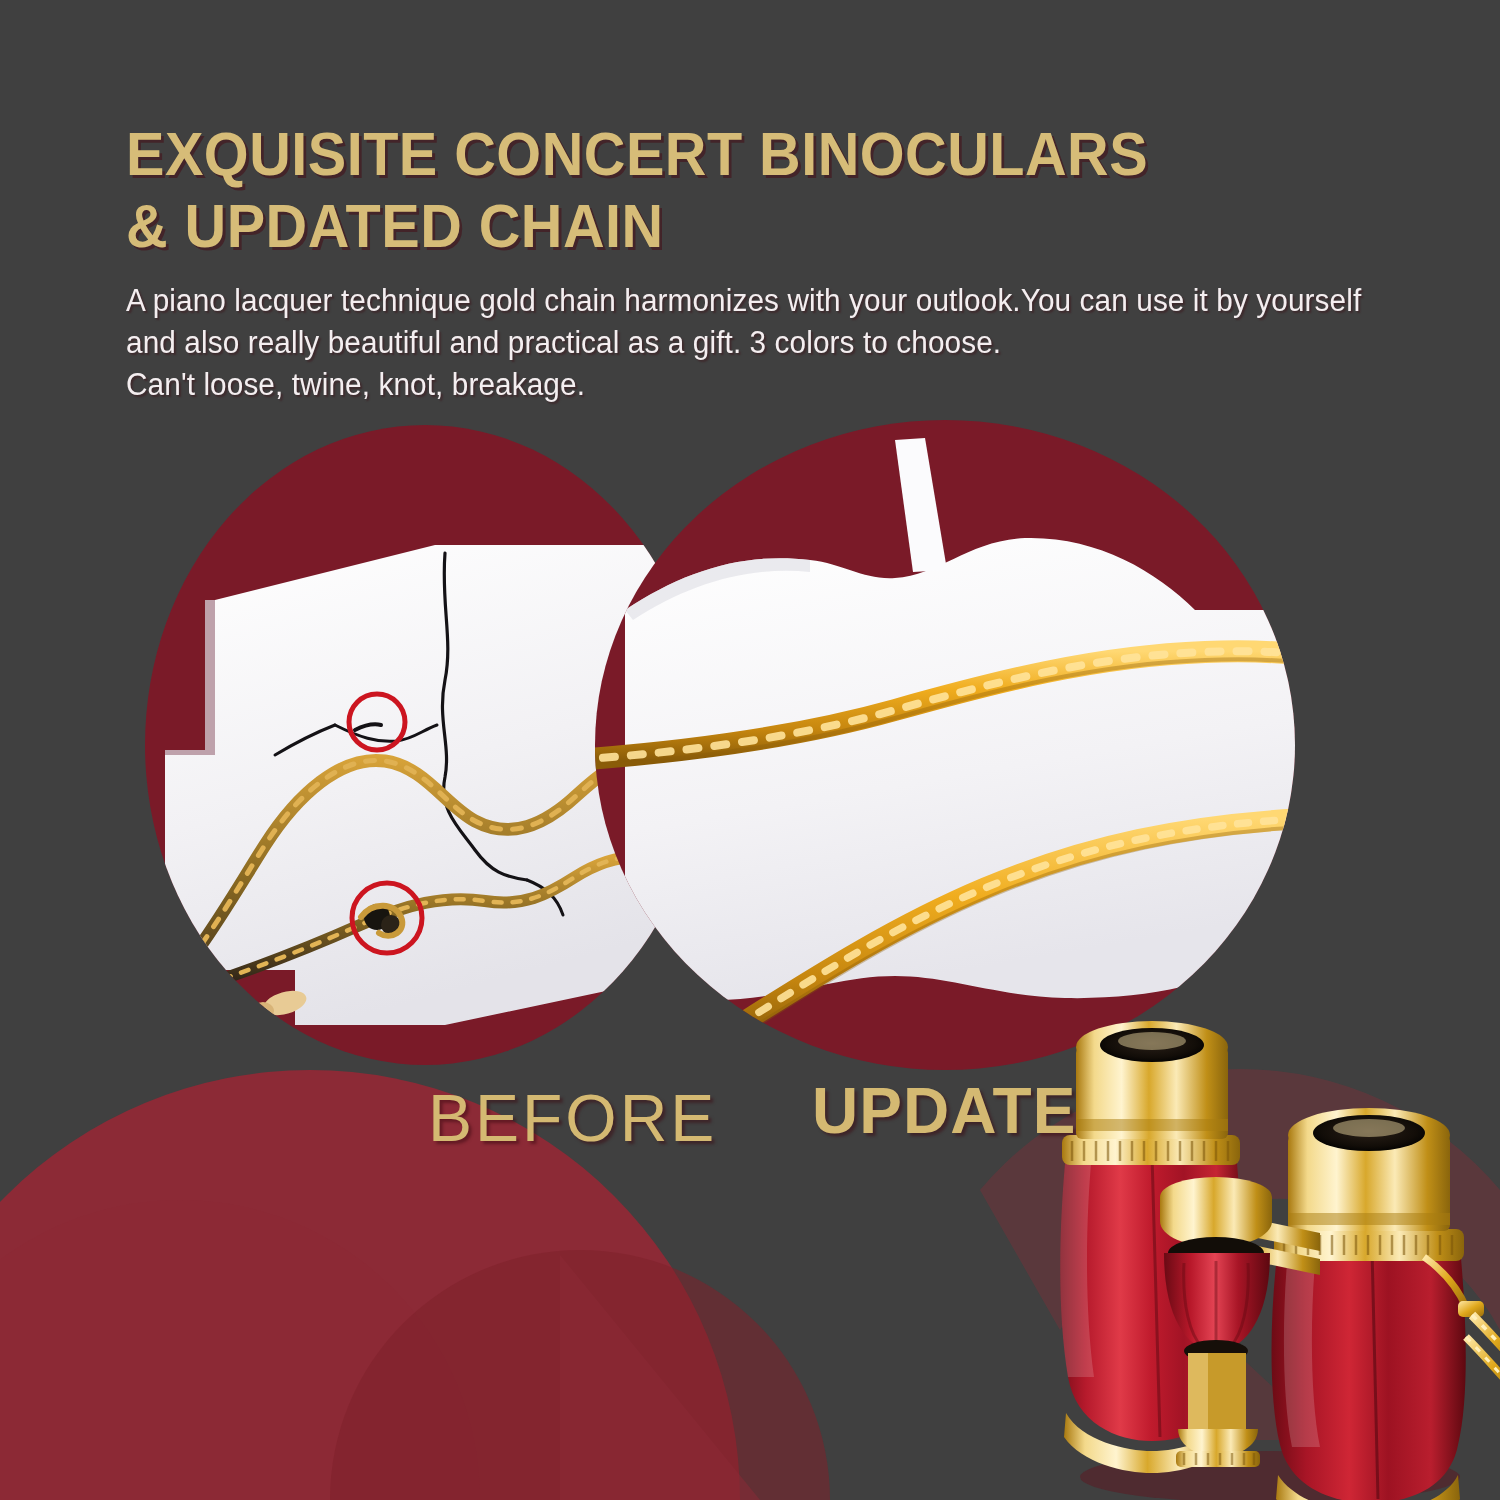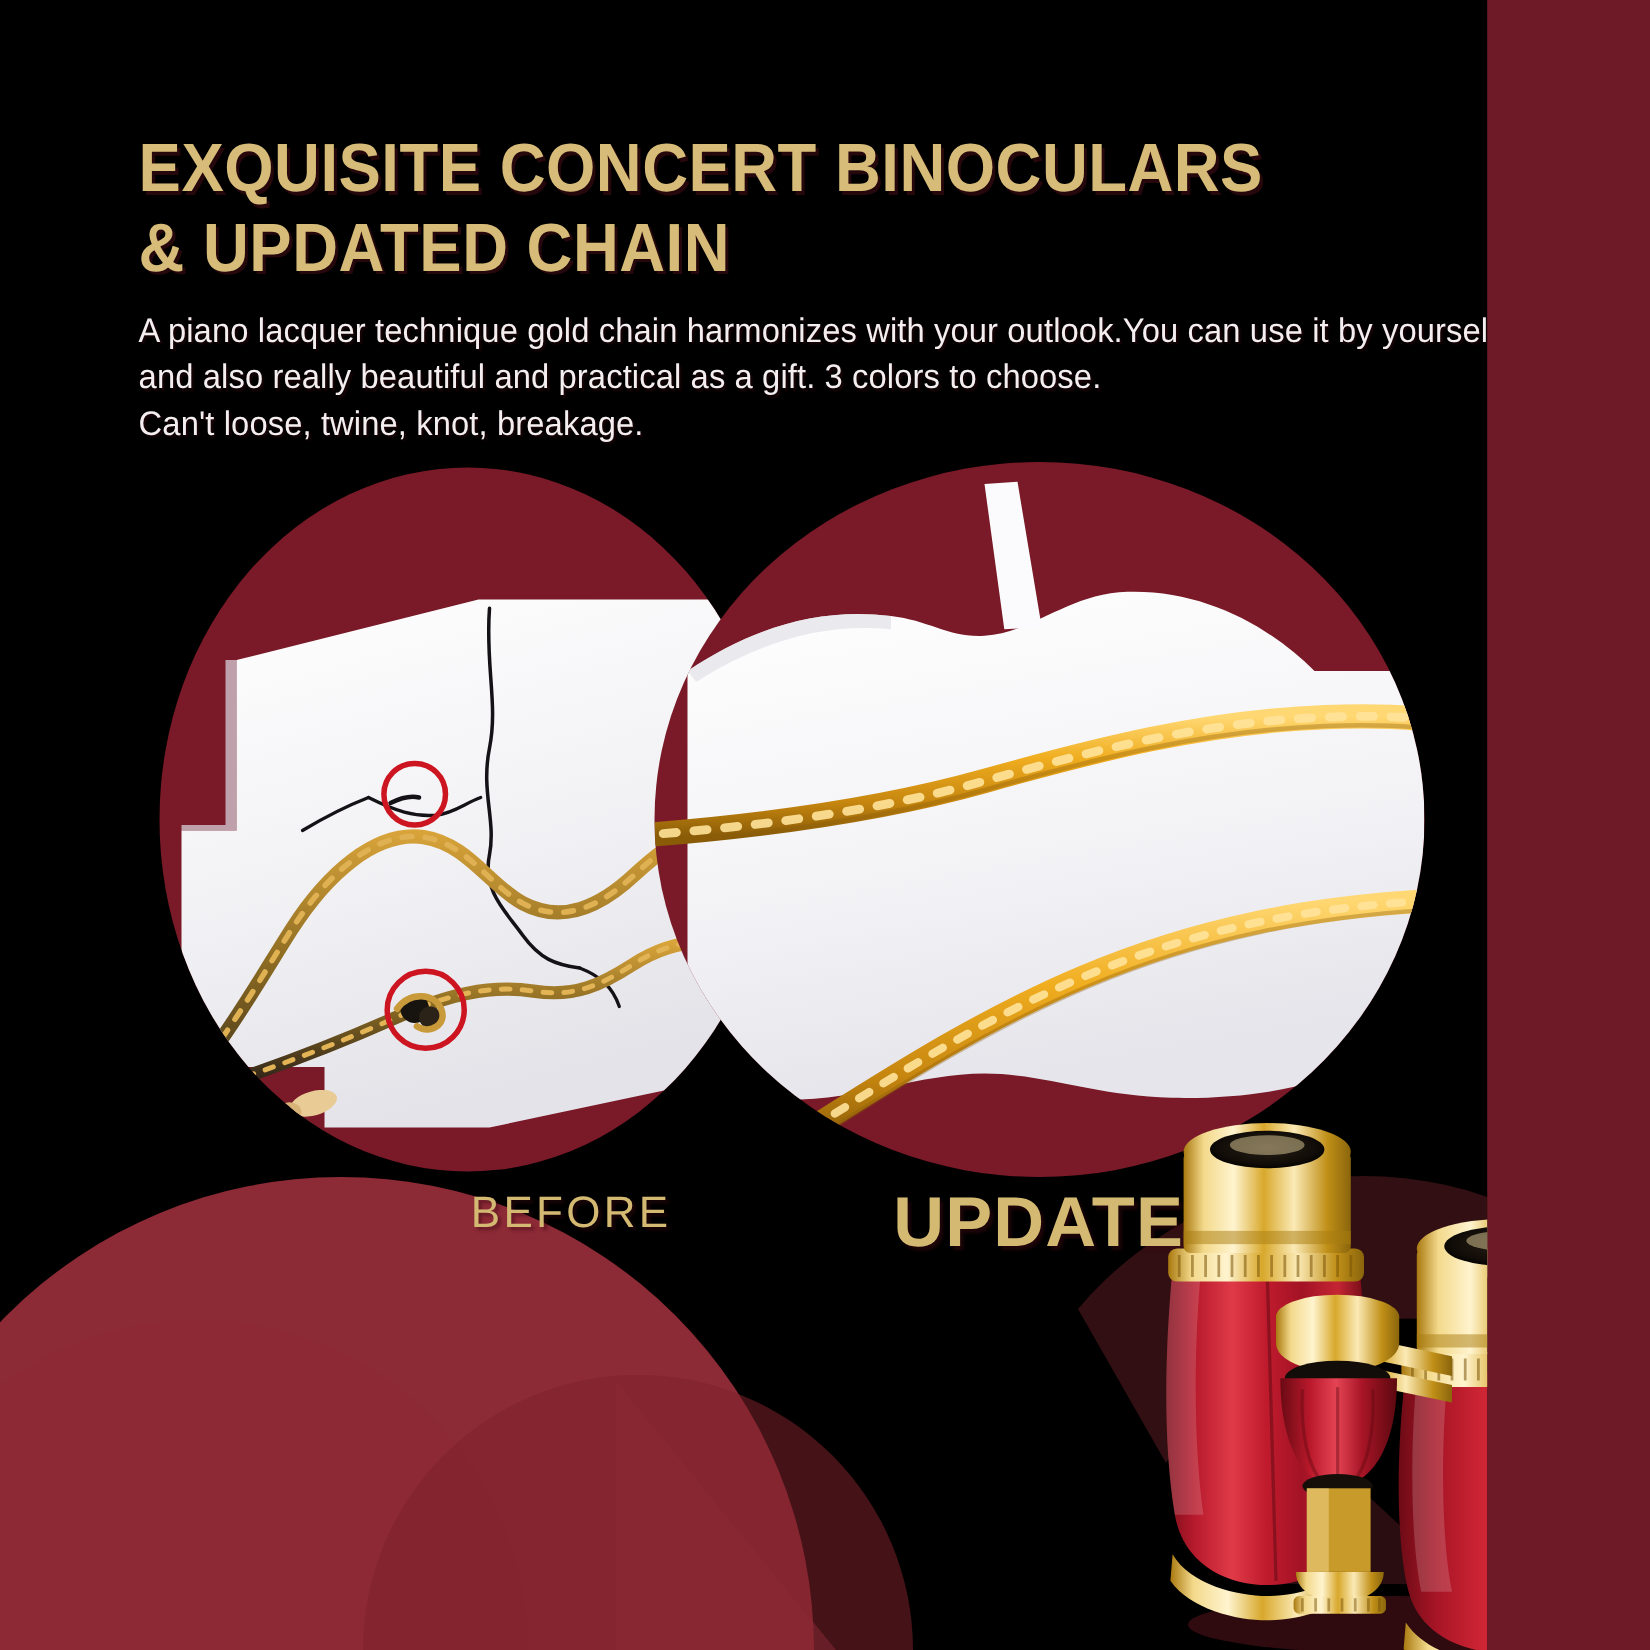--- a/index.html
+++ b/index.html
@@ -3,24 +3,24 @@
 <meta charset="utf-8">
 <title>Exquisite Concert Binoculars</title>
 <style>
   html, body {
     margin: 0;
     padding: 0;
     background: #6e1b27;
   }
   #stage {
     position: relative;
-    width: 1352px;
+    width: 1500px;
     height: 1500px;
     overflow: hidden;
-    background: #000000;
+    background: #404040;
     font-family: "Liberation Sans", sans-serif;
     -webkit-font-smoothing: antialiased;
   }
 
   
   .wm { position: absolute; pointer-events: none; }
 
   
   #headline {
     position: absolute;
@@ -78,21 +78,21 @@
   
   .caption {
     position: absolute;
     color: #d4b972;
     font-family: "Liberation Sans Narrow", "Liberation Sans", sans-serif;
     text-shadow: 3px 3px 3px rgba(60,10,18,0.5);
     white-space: nowrap;
   }
   #caption-before {
     left: 428px; top: 1080px;
-    font-size: 40px;
+    font-size: 66px;
     font-weight: normal;
     letter-spacing: 3px;
   }
   #caption-updated {
     left: 812px; top: 1074px;
     font-size: 64px;
     font-weight: bold;
     letter-spacing: 1px;
   }
 

